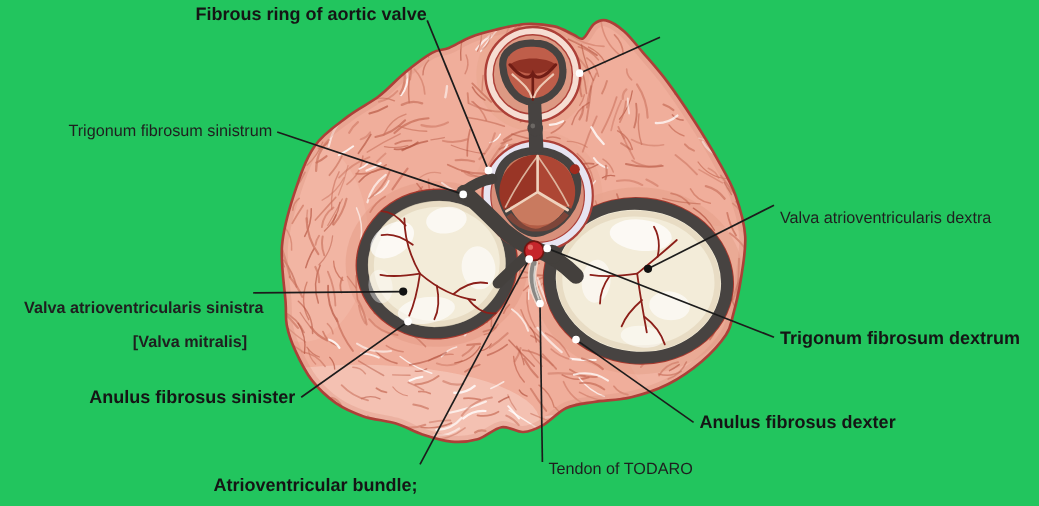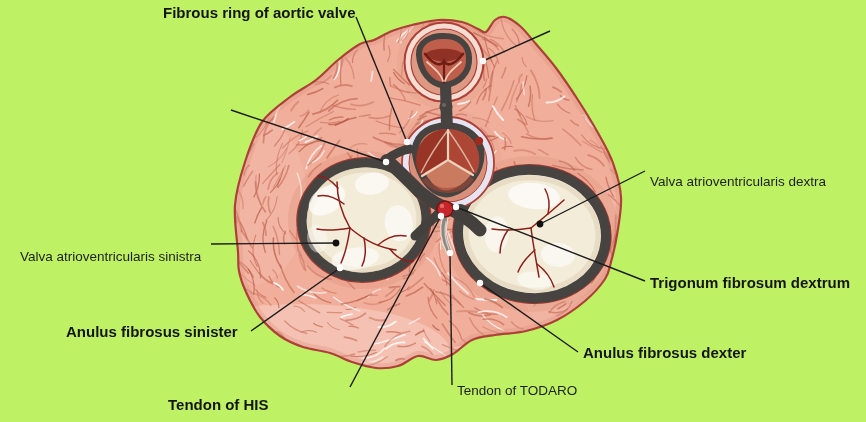--- a/index.html
+++ b/index.html
@@ -1,21 +1,21 @@
 <!DOCTYPE html>
 <html><head>
 <meta charset="utf-8">
 <style>
   html,body{margin:0;padding:0;background:#fff;}
-  #stage{position:relative;width:866px;height:422px;background:#bef264;overflow:hidden;
+  #stage{position:relative;width:866px;height:422px;background:#22c55e;overflow:hidden;
          font-family:"Liberation Sans",sans-serif;}
   #art{position:absolute;left:0;top:0;}
   .lbl{position:absolute;font-size:13.5px;line-height:14px;color:#1f1f1f;white-space:nowrap;}
   .lbl.b{font-weight:bold;font-size:15px;line-height:15.5px;color:#151515;}
-  .lbl.r{}
+  .lbl.r{text-align:right;font-weight:bold;}
   .ln{display:block;margin-top:14px;}
 </style>
 </head>
 <body>
 
 <div id="stage">
 
 <svg id="art" width="866" height="422" viewBox="0 0 866 422">
   <defs>
     <clipPath id="blobclip">
@@ -832,26 +832,29 @@
     <circle cx="336" cy="243" r="3.4" fill="#111111"></circle>
     <circle cx="456" cy="207" r="3.2" fill="#ffffff"></circle>
     <circle cx="340" cy="268" r="3.2" fill="#ffffff"></circle>
     <circle cx="480" cy="283" r="3.2" fill="#ffffff"></circle>
     <circle cx="441" cy="216" r="3.2" fill="#ffffff"></circle>
     <circle cx="450" cy="253" r="3.2" fill="#ffffff"></circle>
   </g>
 </svg>
 
   <div class="lbl b" style="left:163px;top:5px">Fibrous ring of aortic valve</div>
+  <div class="lbl" style="left:57px;top:102px">Trigonum fibrosum sinistrum</div>
   <div class="lbl" style="left:650px;top:161px">
     <span class="ln">Valva atrioventricularis dextra</span>
   </div>
   <div class="lbl r" style="left:20px;top:236px;width:186px">
     <span class="ln">Valva atrioventricularis sinistra</span>
+    <span class="ln">[Valva mitralis]</span>
   </div>
   <div class="lbl b" style="left:650px;top:275px">Trigonum fibrosum dextrum</div>
   <div class="lbl b r" style="left:66px;top:324px;width:180px">Anulus fibrosus sinister</div>
   <div class="lbl b" style="left:583px;top:345px">Anulus fibrosus dexter</div>
   <div class="lbl b r" style="left:168px;top:383px;width:180px">
+    <span class="ln">Atrioventricular bundle;</span>
     <span class="ln">Tendon of HIS</span>
   </div>
   <div class="lbl" style="left:457px;top:384px">Tendon of TODARO</div>
 </div>
 
 </body></html>

